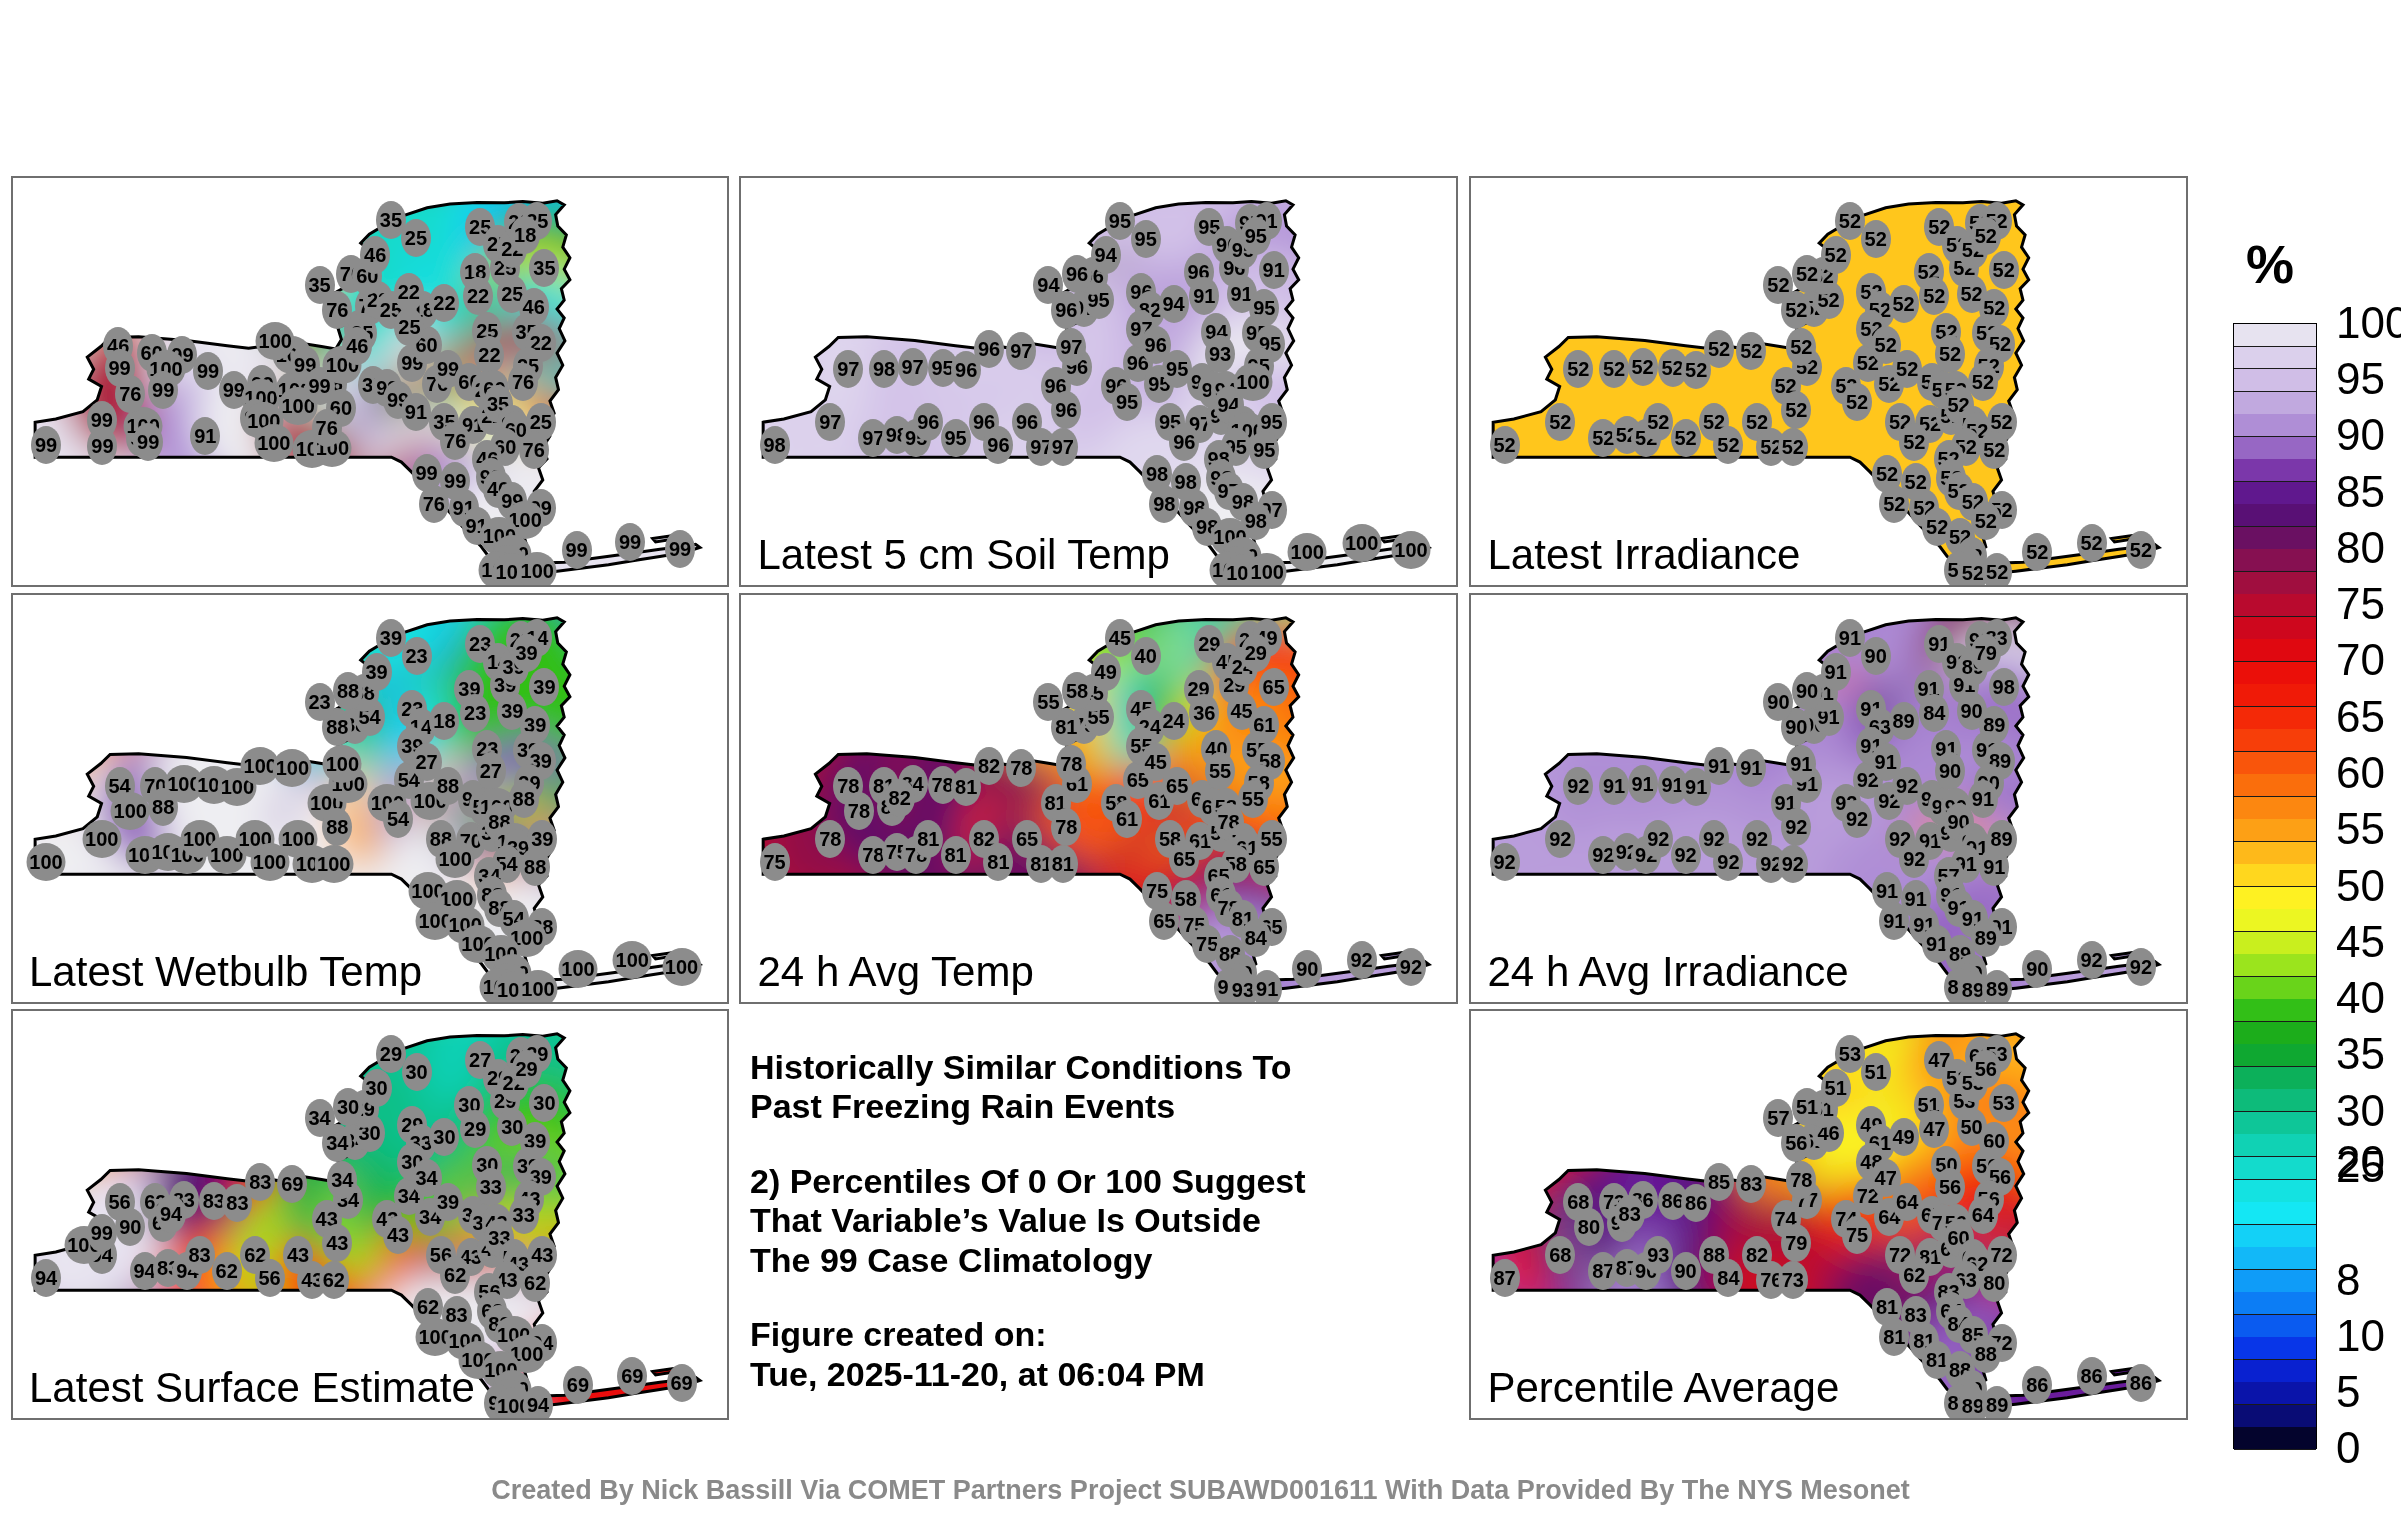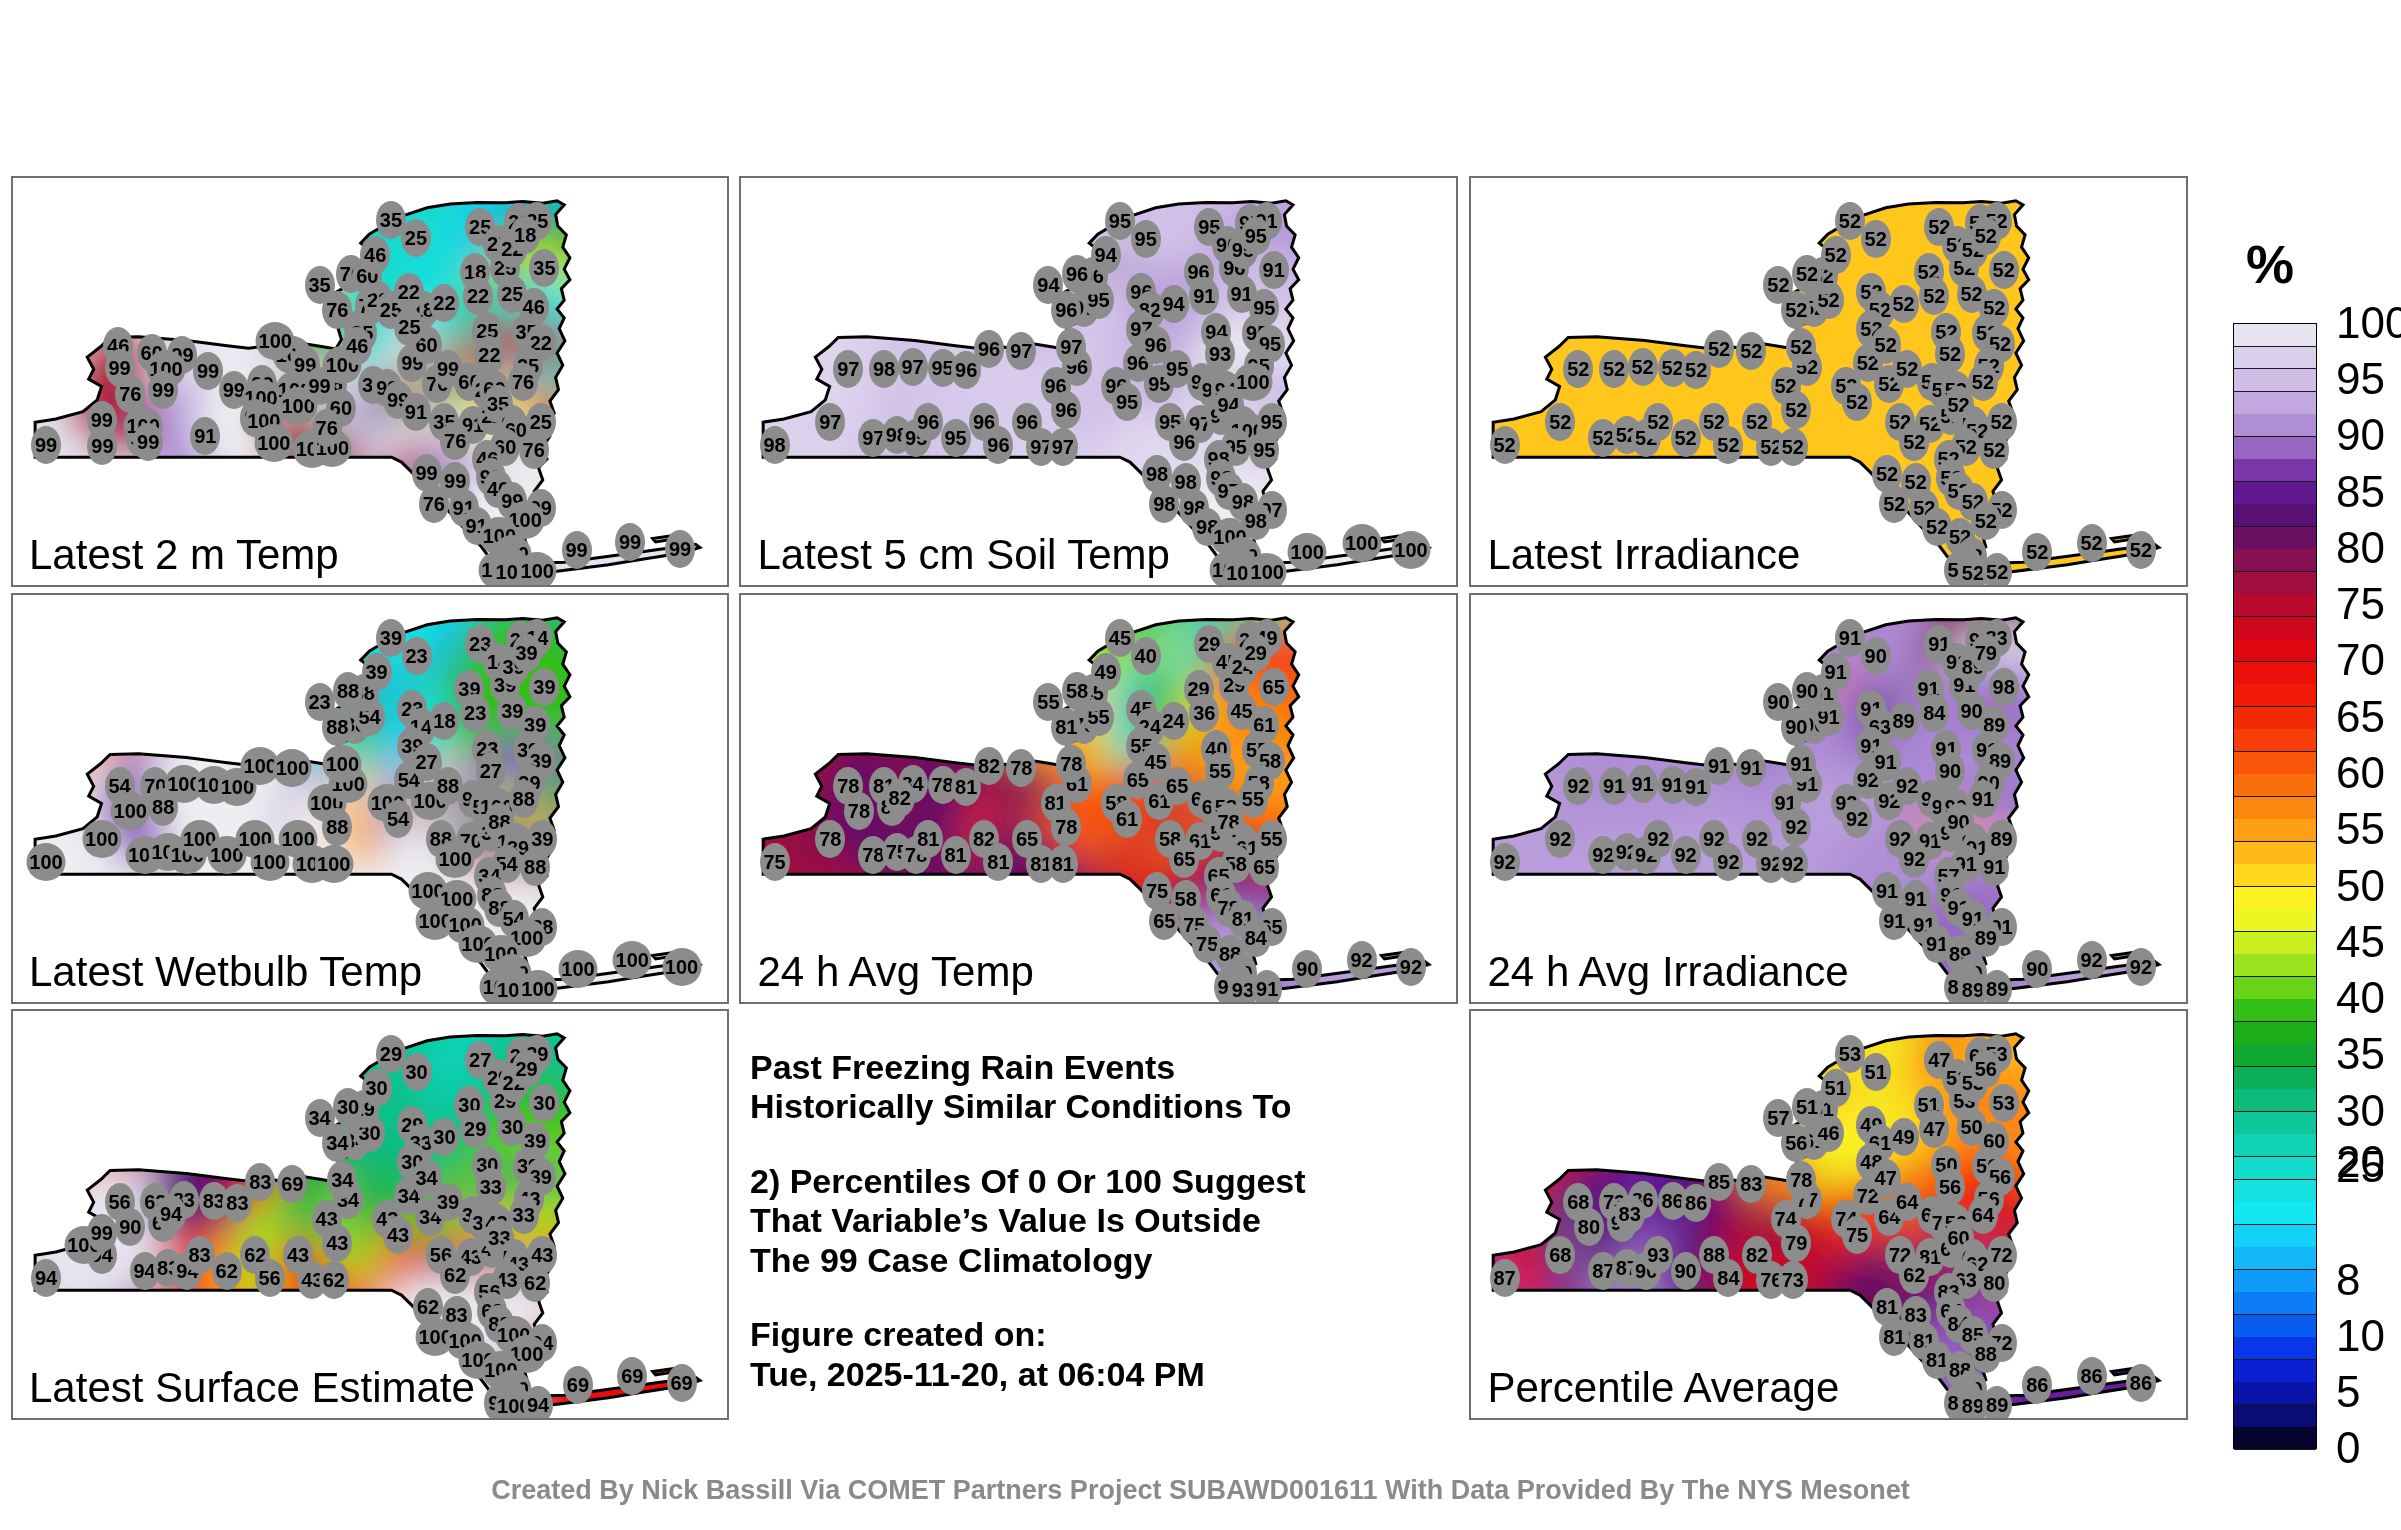--- a/index.html
+++ b/index.html
@@ -335,21 +335,20 @@
           <div class="stn w3" style="left: 68.2%; top: 88%;">100</div>
           <div class="stn w3" style="left: 70%; top: 92.5%;">100</div>
           <div class="stn w3" style="left: 69.2%; top: 94.8%;">100</div>
           <div class="stn w3" style="left: 68%; top: 96.2%;">100</div>
           <div class="stn w3" style="left: 70%; top: 96.8%;">100</div>
           <div class="stn w3" style="left: 73.5%; top: 96.5%;">100</div>
           <div class="stn" style="left: 79%; top: 91.5%;">99</div>
           <div class="stn" style="left: 86.5%; top: 89.5%;">99</div>
           <div class="stn" style="left: 93.5%; top: 91.2%;">99</div>
         </div>
-        <div class="panel-label">Latest 2 m Temp</div>
       </div>
       <div class="panel" style="left: 739px; top: 176px; width: 719px; height: 411px;">
         <div class="mapwrap">
           <svg class="mapsvg" viewBox="0 0 957 548" preserveAspectRatio="none">
             <defs>
               <filter id="blur-latest-5cm-soil-temp" x="-25%" y="-25%" width="150%" height="150%">
                 <feGaussianBlur stdDeviation="26"></feGaussianBlur>
               </filter>
               <clipPath id="clip-latest-5cm-soil-temp">
                 <path d="M 0.031,0.686 L 0.031,0.600 L 0.060,0.592 L 0.098,0.574 L 0.118,0.545 L 0.124,0.512 L 0.106,0.494 L 0.113,0.470 L 0.104,0.440 L 0.123,0.414 L 0.136,0.392 L 0.176,0.390 L 0.243,0.399 L 0.300,0.412 L 0.330,0.418 L 0.356,0.412 L 0.386,0.421 L 0.404,0.406 L 0.432,0.414 L 0.452,0.420 L 0.460,0.397 L 0.455,0.368 L 0.469,0.356 L 0.465,0.337 L 0.452,0.326 L 0.459,0.300 L 0.448,0.285 L 0.461,0.272 L 0.476,0.249 L 0.478,0.228 L 0.496,0.206 L 0.500,0.178 L 0.487,0.160 L 0.499,0.138 L 0.521,0.115 L 0.548,0.092 L 0.580,0.073 L 0.612,0.064 L 0.650,0.060 L 0.688,0.061 L 0.714,0.058 L 0.742,0.062 L 0.762,0.056 L 0.772,0.066 L 0.760,0.090 L 0.763,0.118 L 0.775,0.140 L 0.770,0.170 L 0.780,0.196 L 0.772,0.224 L 0.780,0.250 L 0.768,0.272 L 0.772,0.300 L 0.762,0.322 L 0.772,0.344 L 0.765,0.370 L 0.773,0.400 L 0.762,0.430 L 0.770,0.460 L 0.760,0.490 L 0.764,0.520 L 0.752,0.548 L 0.758,0.578 L 0.748,0.606 L 0.752,0.634 L 0.742,0.662 L 0.748,0.690 L 0.736,0.712 L 0.742,0.742 L 0.730,0.770 L 0.735,0.800 L 0.724,0.826 L 0.727,0.856 L 0.716,0.882 L 0.720,0.906 L 0.706,0.922 L 0.690,0.930 L 0.676,0.942 L 0.666,0.930 L 0.656,0.906 L 0.642,0.880 L 0.628,0.854 L 0.614,0.826 L 0.600,0.800 L 0.586,0.774 L 0.572,0.748 L 0.558,0.722 L 0.544,0.698 L 0.530,0.686 L 0.470,0.686 L 0.400,0.686 L 0.330,0.686 L 0.260,0.686 L 0.180,0.686 L 0.100,0.686 Z" transform="scale(957,548)"></path>
@@ -2067,22 +2066,22 @@
           <div class="stn" style="left: 73.6%; top: 96.8%;">89</div>
           <div class="stn" style="left: 79.2%; top: 91.8%;">86</div>
           <div class="stn" style="left: 86.8%; top: 89.8%;">86</div>
           <div class="stn" style="left: 93.7%; top: 91.5%;">86</div>
         </div>
         <div class="panel-label">Percentile Average</div>
       </div>
     </div>
 
   <div id="notes" style="left: 750px; top: 1048px; width: 704px;">
+    <div class="ln">Historically Similar Conditions To</div>
     <div class="ln">Past Freezing Rain Events</div>
-    <div class="ln">Historically Similar Conditions To</div>
     <div class="gap"></div>
     <div class="ln">2) Percentiles Of 0 Or 100 Suggest</div>
     <div class="ln">That Variable’s Value Is Outside</div>
     <div class="ln">The 99 Case Climatology</div>
     <div class="gap"></div>
     <div class="ln">Figure created on:</div>
     <div class="ln">Tue, 2025-11-20, at 06:04 PM</div>
   </div>
 
   <div id="cbar-wrap" style="left: 0px; top: 0px; width: 2401px; height: 1531px;">

